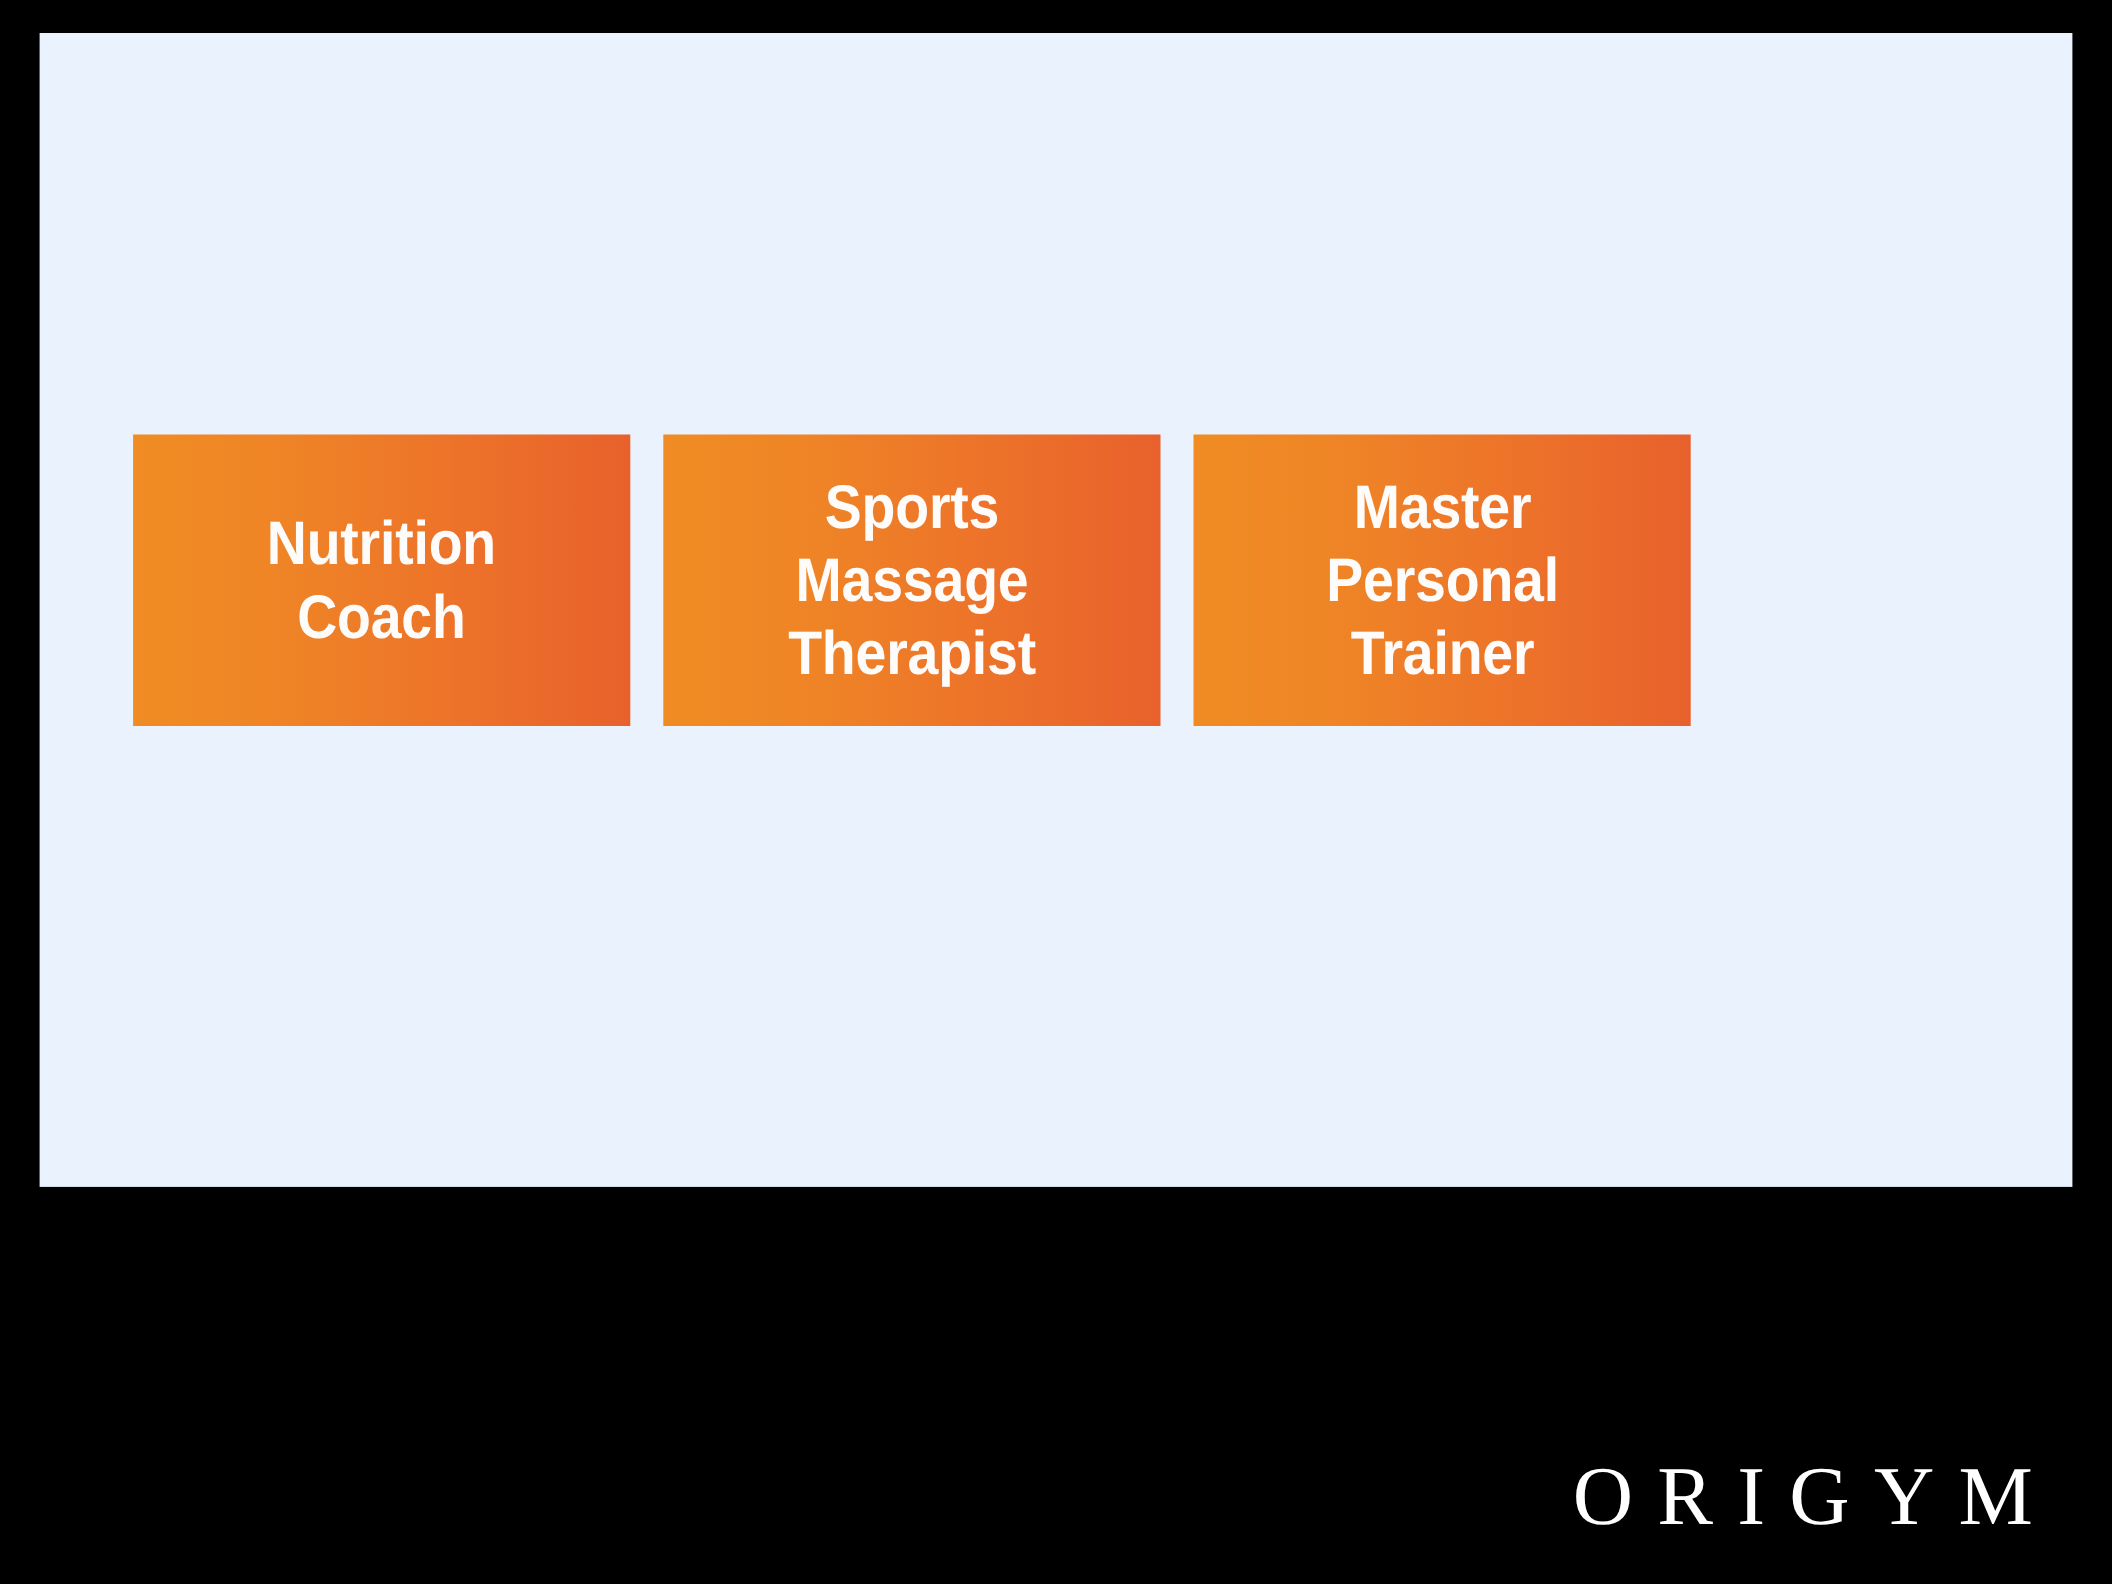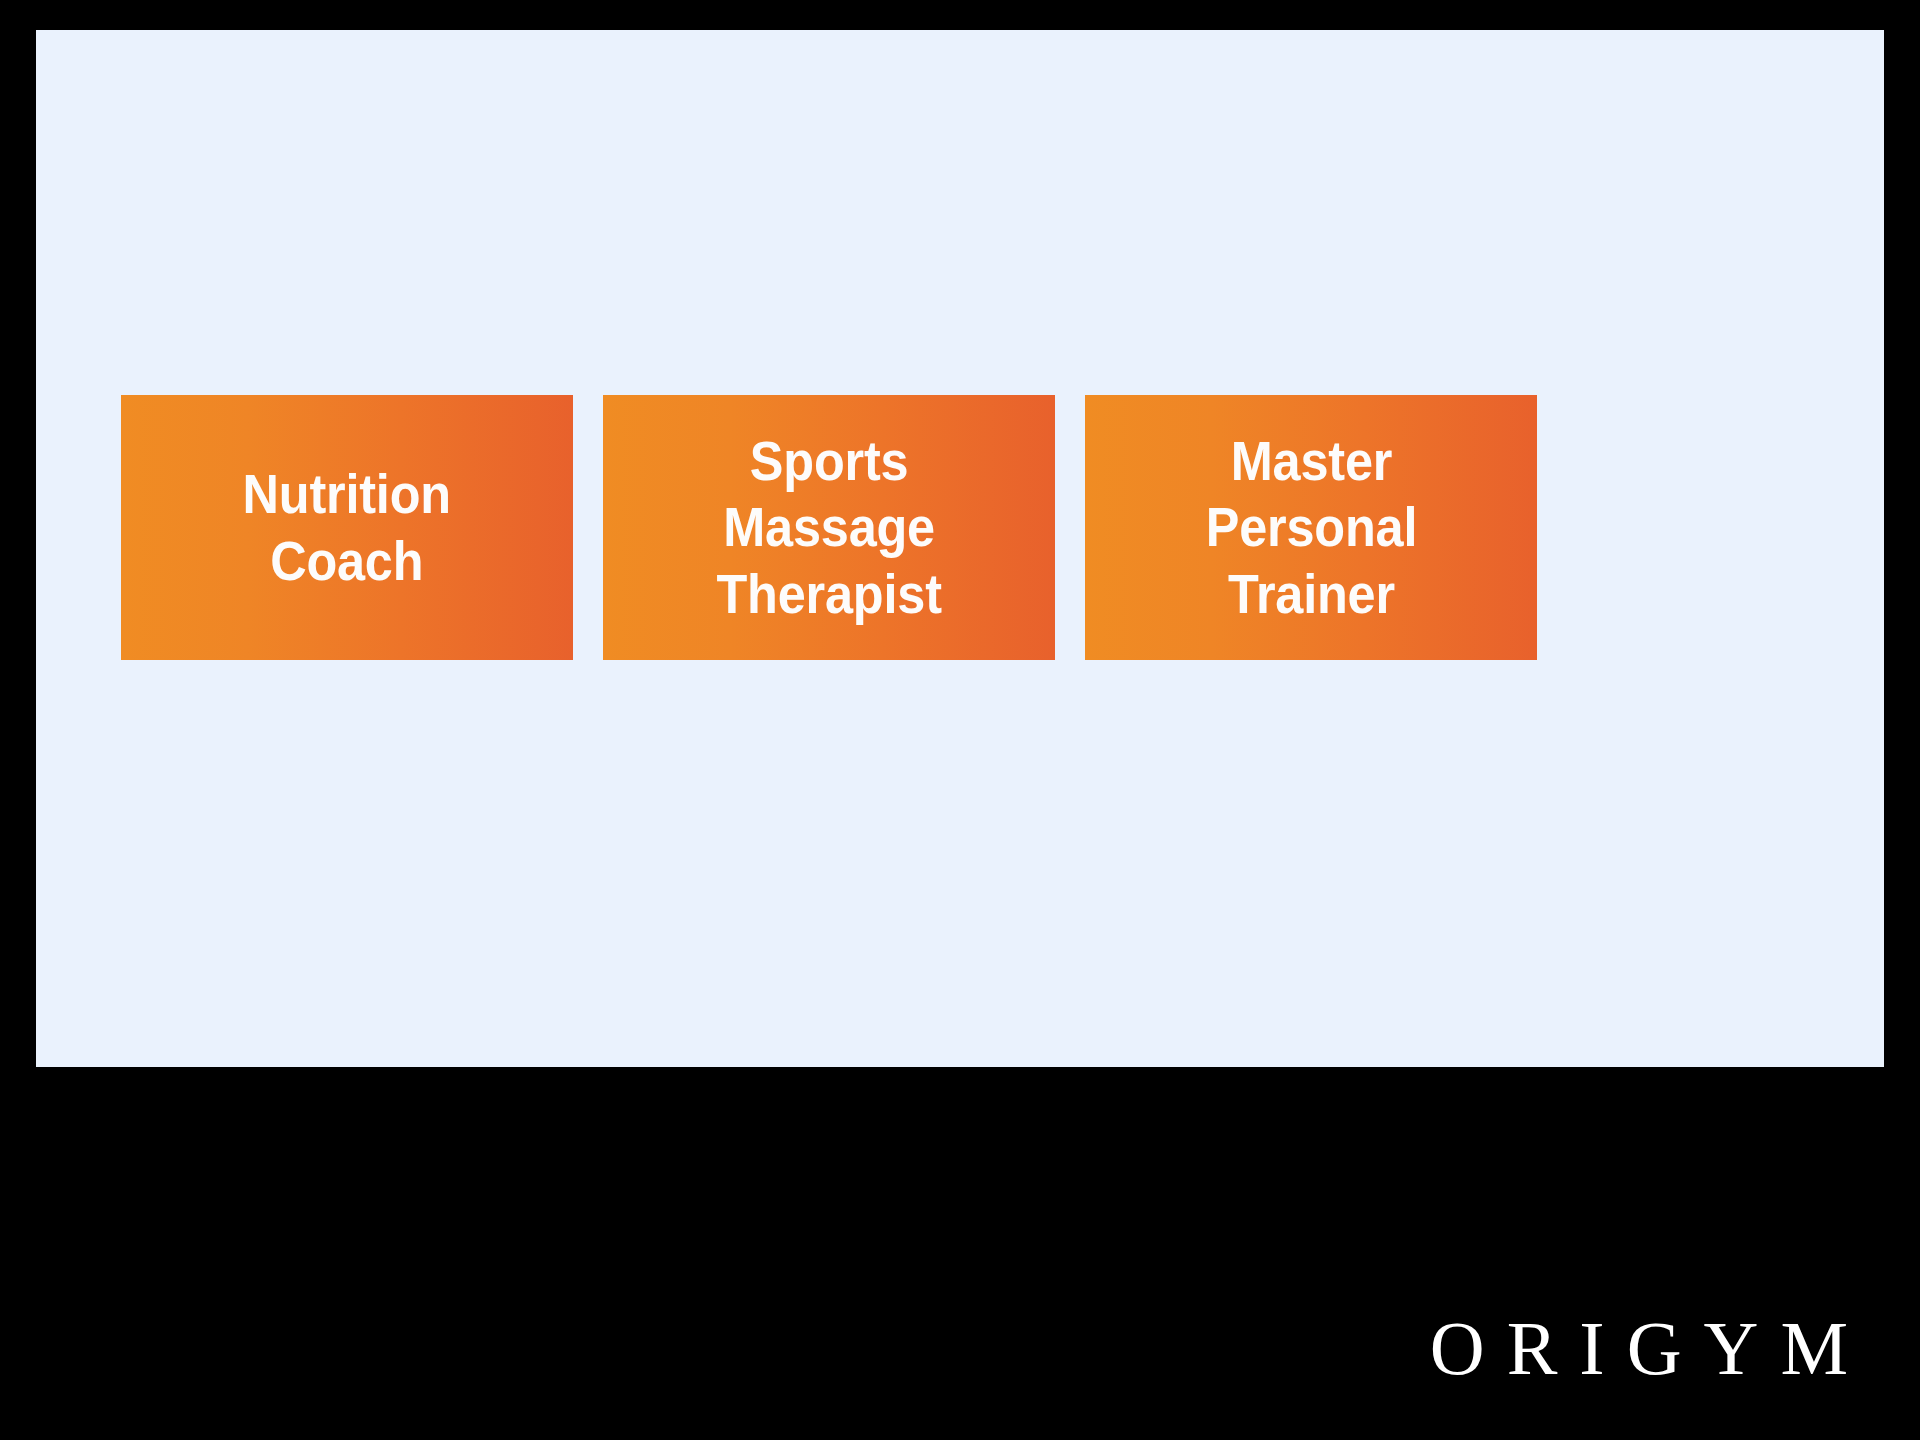--- a/index.html
+++ b/index.html
@@ -64,21 +64,21 @@
     letter-spacing: -0.2px;
     transform: scaleX(0.90);
     transform-origin: center;
     white-space: pre-line;
   }
 
   
   .footer {
     position: absolute;
     left: 0;
-    bottom: 16px;
+    bottom: 4px;
     width: 1920px;
     height: 357px;
     background: #000000;
   }
 
   .brand {
     position: absolute;
     right: 28px;
     bottom: 38px;
     color: #ffffff;

